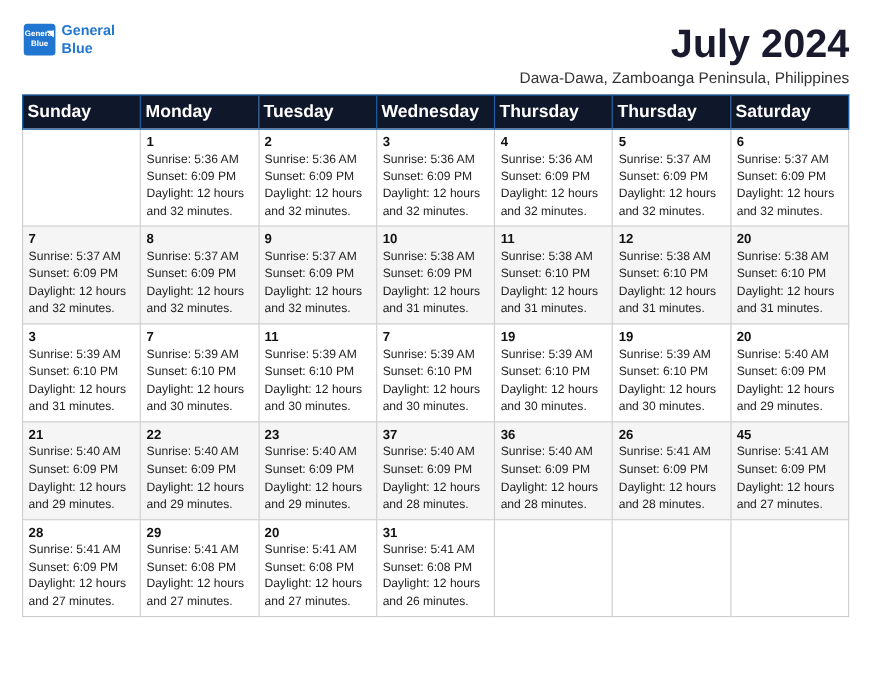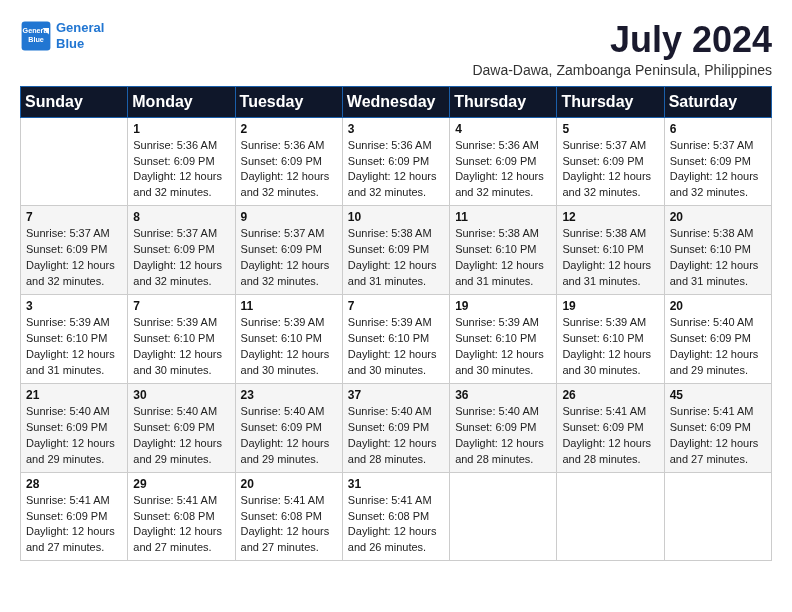--- a/index.html
+++ b/index.html
@@ -275,21 +275,21 @@
       </tr>
       <tr>
         <td>
           <span class="day-number">21</span>
           <div class="day-info" style="white-space: pre-line;">Sunrise: 5:40 AM
 Sunset: 6:09 PM
 Daylight: 12 hours
 and 29 minutes.</div>
         </td>
         <td>
-          <span class="day-number">30</span>
+          <span class="day-number">22</span>
           <div class="day-info" style="white-space: pre-line;">Sunrise: 5:40 AM
 Sunset: 6:09 PM
 Daylight: 12 hours
 and 29 minutes.</div>
         </td>
         <td>
           <span class="day-number">23</span>
           <div class="day-info" style="white-space: pre-line;">Sunrise: 5:40 AM
 Sunset: 6:09 PM
 Daylight: 12 hours

